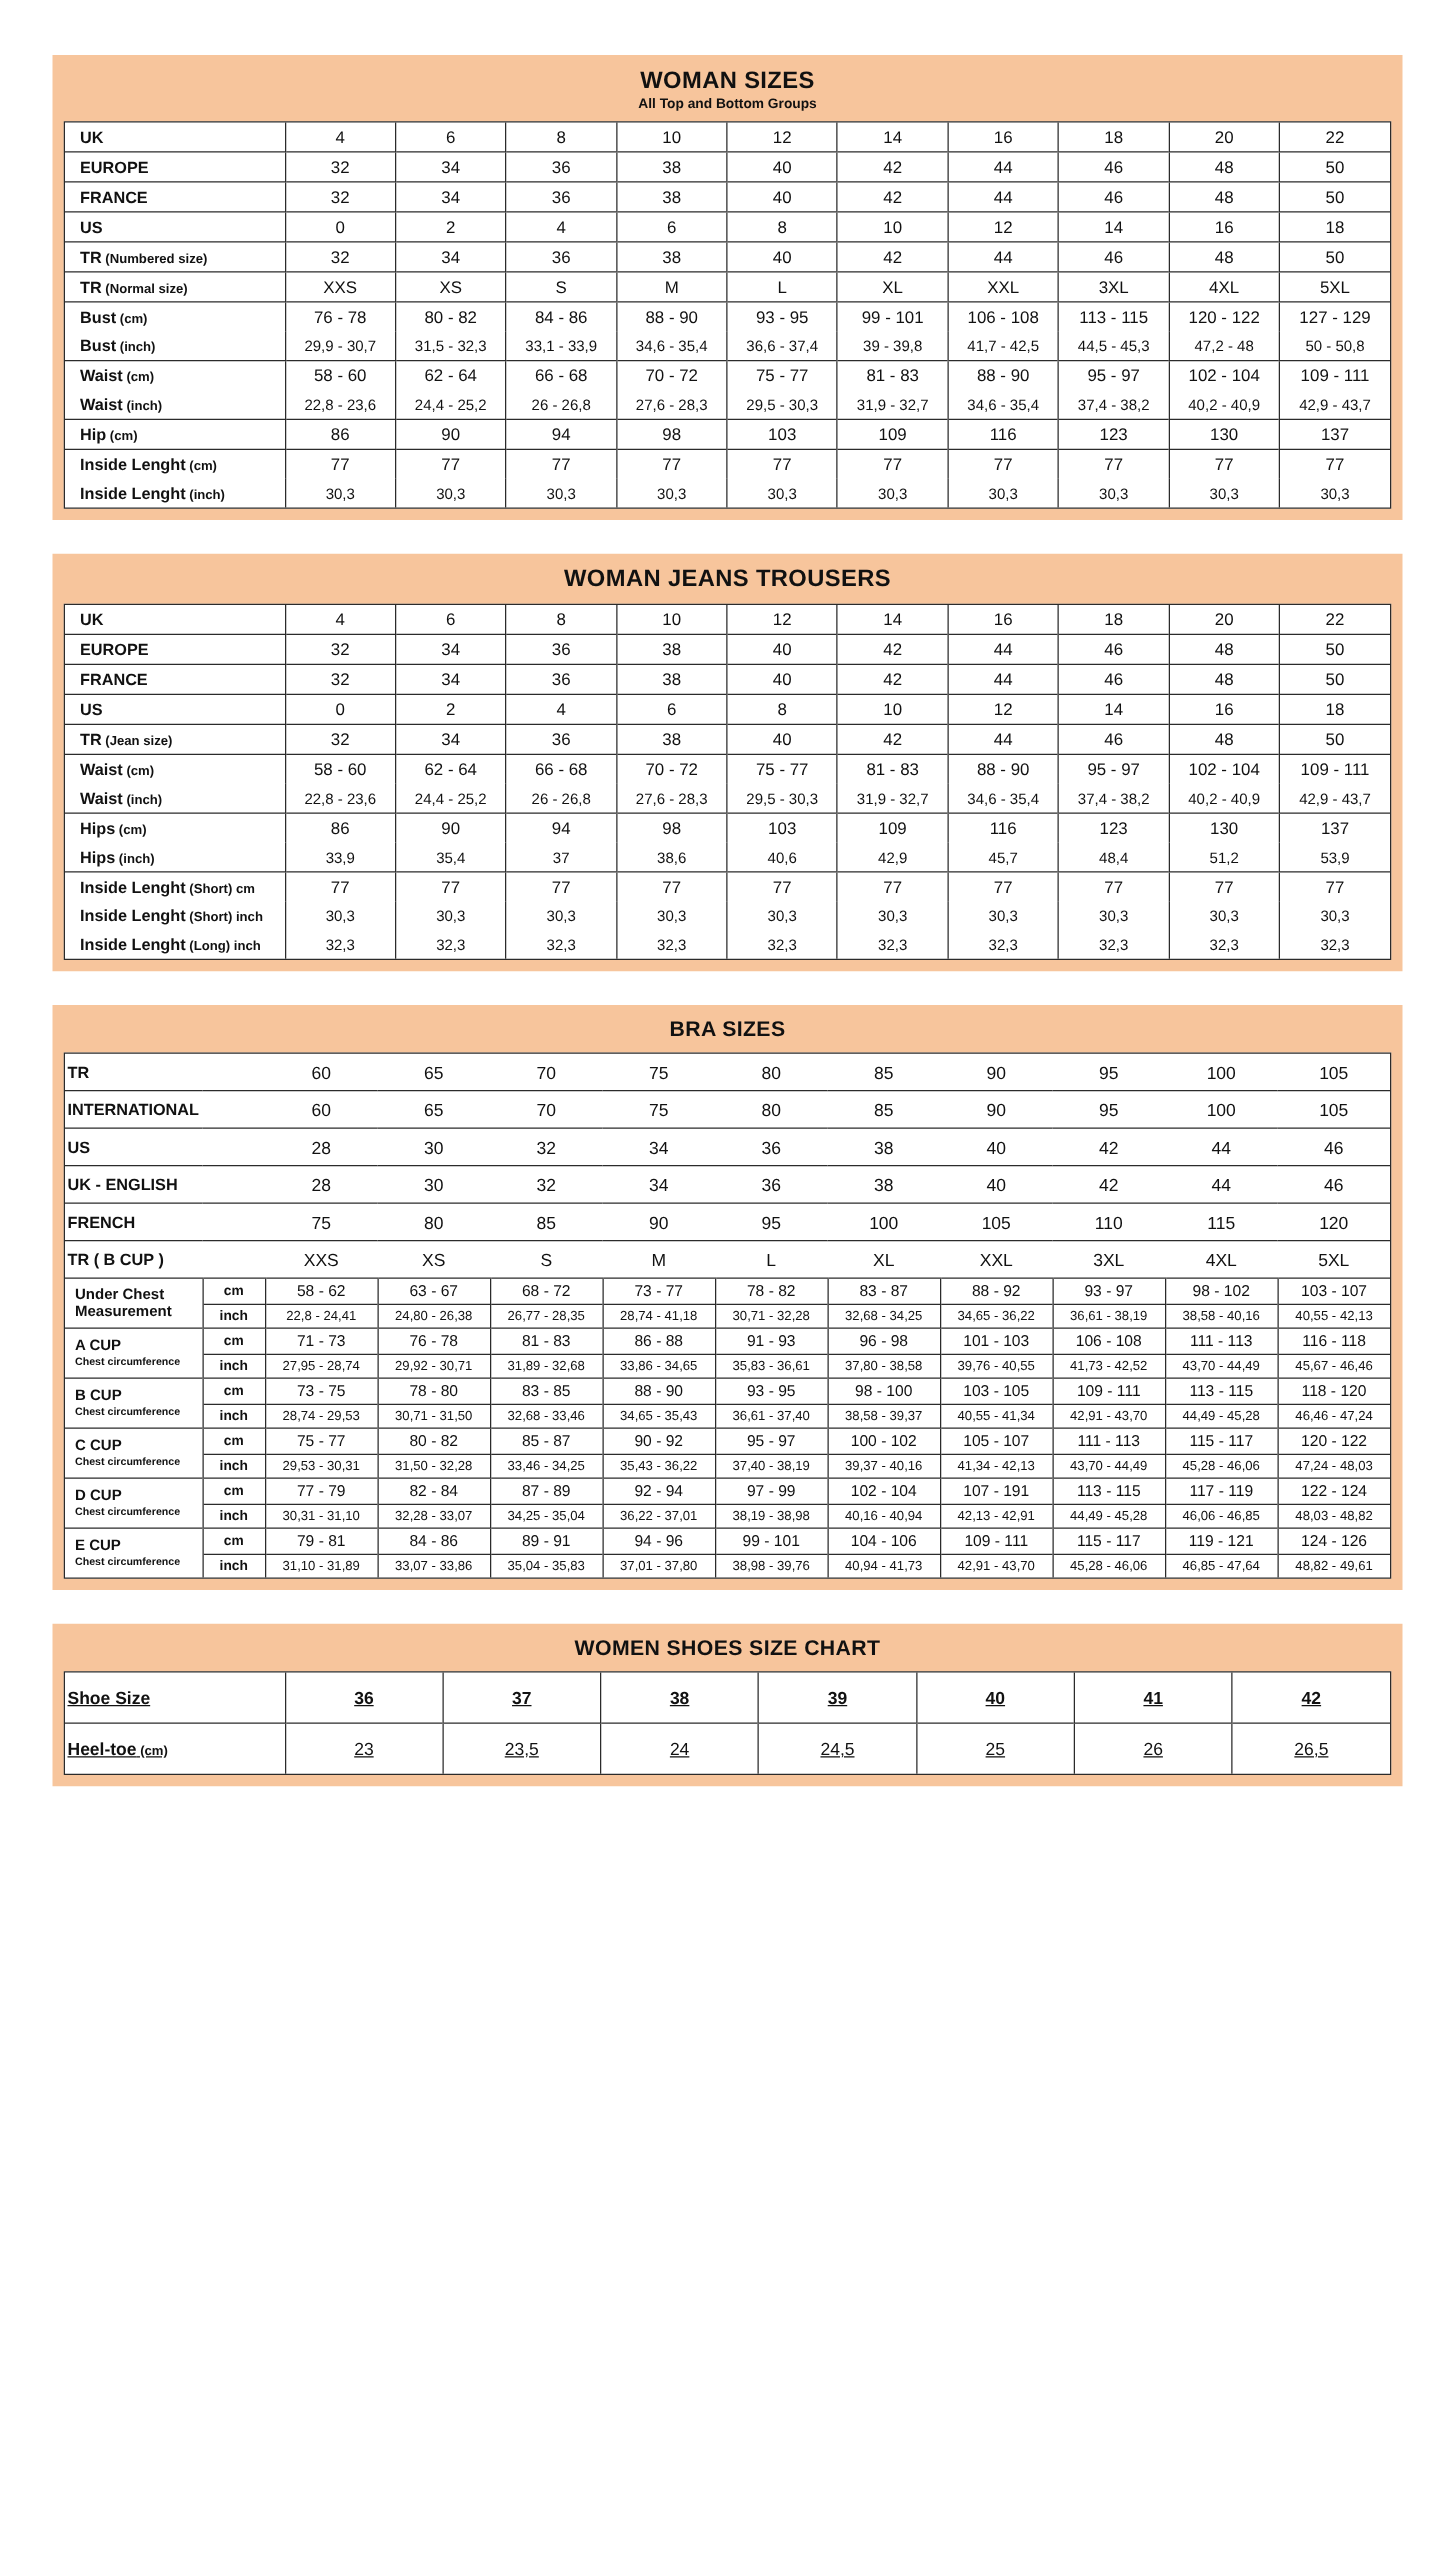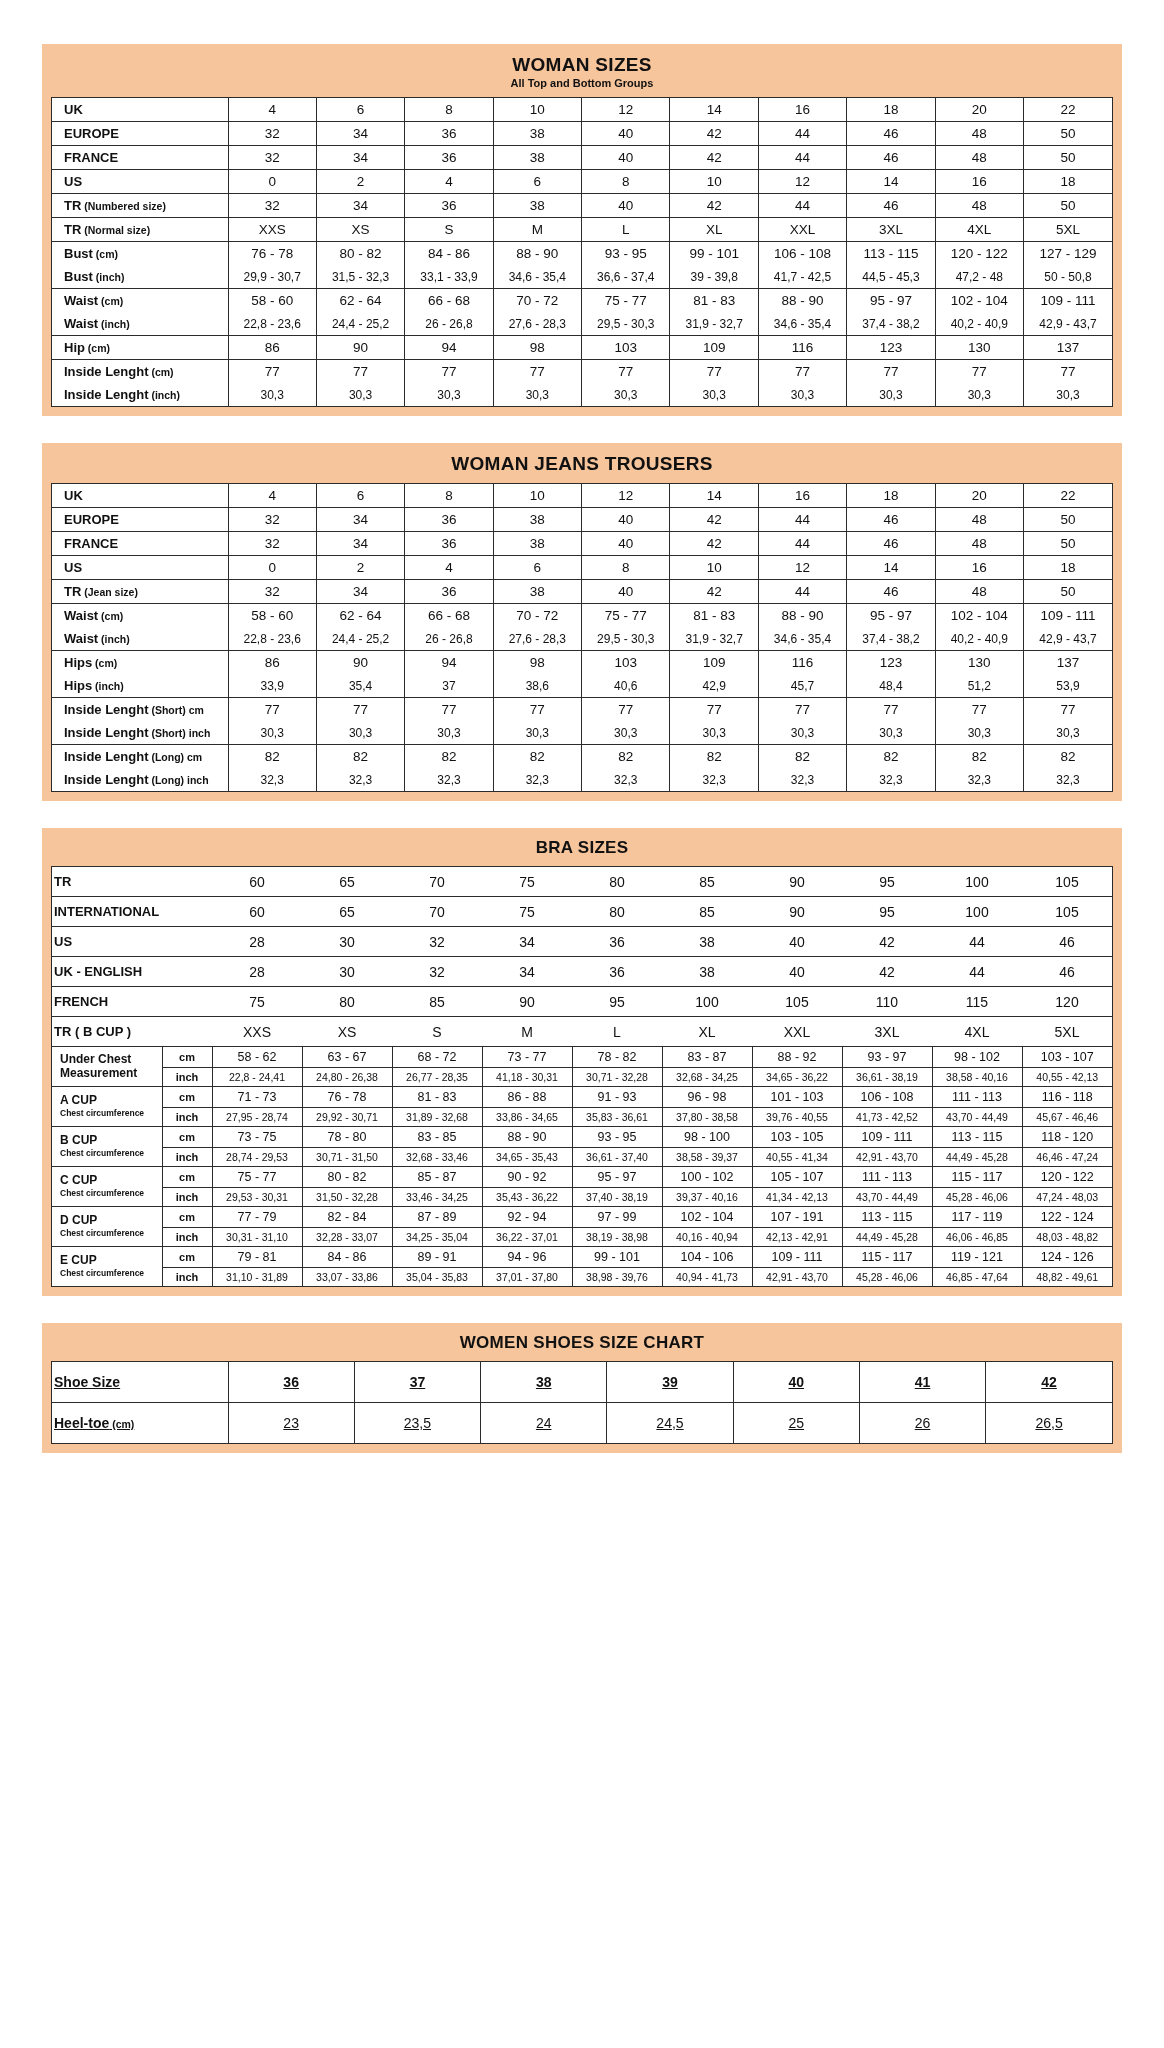--- a/index.html
+++ b/index.html
@@ -418,33 +418,20 @@
             <td class="val sm">30,3</td>
             <td class="val sm">30,3</td>
             <td class="val sm">30,3</td>
             <td class="val sm">30,3</td>
             <td class="val sm">30,3</td>
             <td class="val sm">30,3</td>
             <td class="val sm">30,3</td>
             <td class="val sm">30,3</td>
             <td class="val sm">30,3</td>
           </tr>
-          <tr class="gstart">
-            <td class="lbl first"><span class="lbl-main">Inside Lenght</span><span class="lbl-sub"> (Long) cm</span></td>
-            <td class="val">82</td>
-            <td class="val">82</td>
-            <td class="val">82</td>
-            <td class="val">82</td>
-            <td class="val">82</td>
-            <td class="val">82</td>
-            <td class="val">82</td>
-            <td class="val">82</td>
-            <td class="val">82</td>
-            <td class="val">82</td>
-          </tr>
           <tr>
             <td class="lbl first"><span class="lbl-main">Inside Lenght</span><span class="lbl-sub"> (Long) inch</span></td>
             <td class="val sm">32,3</td>
             <td class="val sm">32,3</td>
             <td class="val sm">32,3</td>
             <td class="val sm">32,3</td>
             <td class="val sm">32,3</td>
             <td class="val sm">32,3</td>
             <td class="val sm">32,3</td>
             <td class="val sm">32,3</td>
@@ -569,21 +556,21 @@
             <td class="val cupcm">88 - 92</td>
             <td class="val cupcm">93 - 97</td>
             <td class="val cupcm">98 - 102</td>
             <td class="val cupcm">103 - 107</td>
           </tr>
           <tr class="gstart">
             <td class="unit">inch</td>
             <td class="val cupin">22,8 - 24,41</td>
             <td class="val cupin">24,80 - 26,38</td>
             <td class="val cupin">26,77 - 28,35</td>
-            <td class="val cupin">41,18 - 30,31</td>
+            <td class="val cupin">28,74 - 41,18</td>
             <td class="val cupin">30,71 - 32,28</td>
             <td class="val cupin">32,68 - 34,25</td>
             <td class="val cupin">34,65 - 36,22</td>
             <td class="val cupin">36,61 - 38,19</td>
             <td class="val cupin">38,58 - 40,16</td>
             <td class="val cupin">40,55 - 42,13</td>
           </tr>
           <tr class="gstart">
             <td class="cup-lbl first" rowspan="2">
               <div class="cup-name">A CUP</div>

